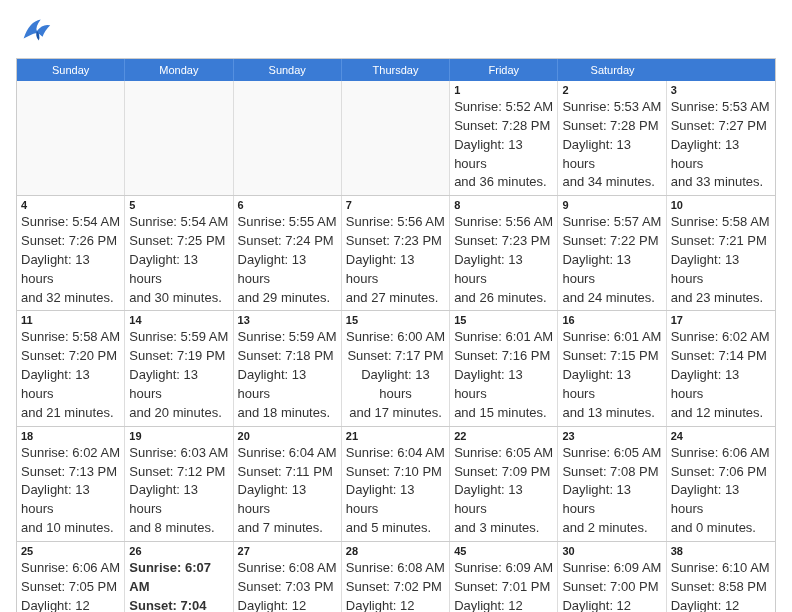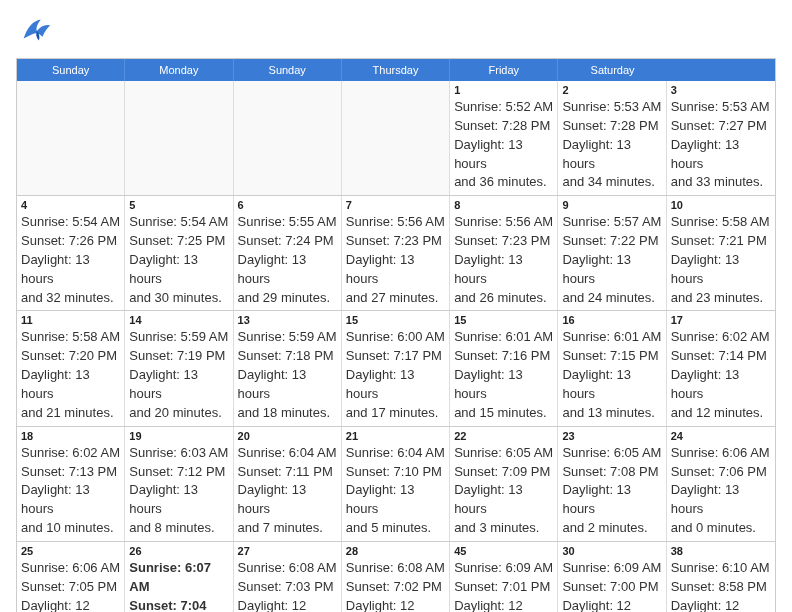--- a/index.html
+++ b/index.html
@@ -243,21 +243,21 @@
           </div>
           <div class="cal-cell">
             <div class="day-num">13</div>
             <div class="day-info" style="white-space: pre-line;">Sunrise: 5:59 AM
 Sunset: 7:18 PM
 Daylight: 13 hours
 and 18 minutes.</div>
           </div>
           <div class="cal-cell">
             <div class="day-num">15</div>
-            <div class="day-info" style="white-space: pre-line;">Sunrise: 6:00 AM
+            <div class="day-info" style="white-space: pre-line; text-align: center;">Sunrise: 6:00 AM
 Sunset: 7:17 PM
 Daylight: 13 hours
 and 17 minutes.</div>
           </div>
           <div class="cal-cell">
             <div class="day-num">15</div>
             <div class="day-info" style="white-space: pre-line;">Sunrise: 6:01 AM
 Sunset: 7:16 PM
 Daylight: 13 hours
 and 15 minutes.</div>

